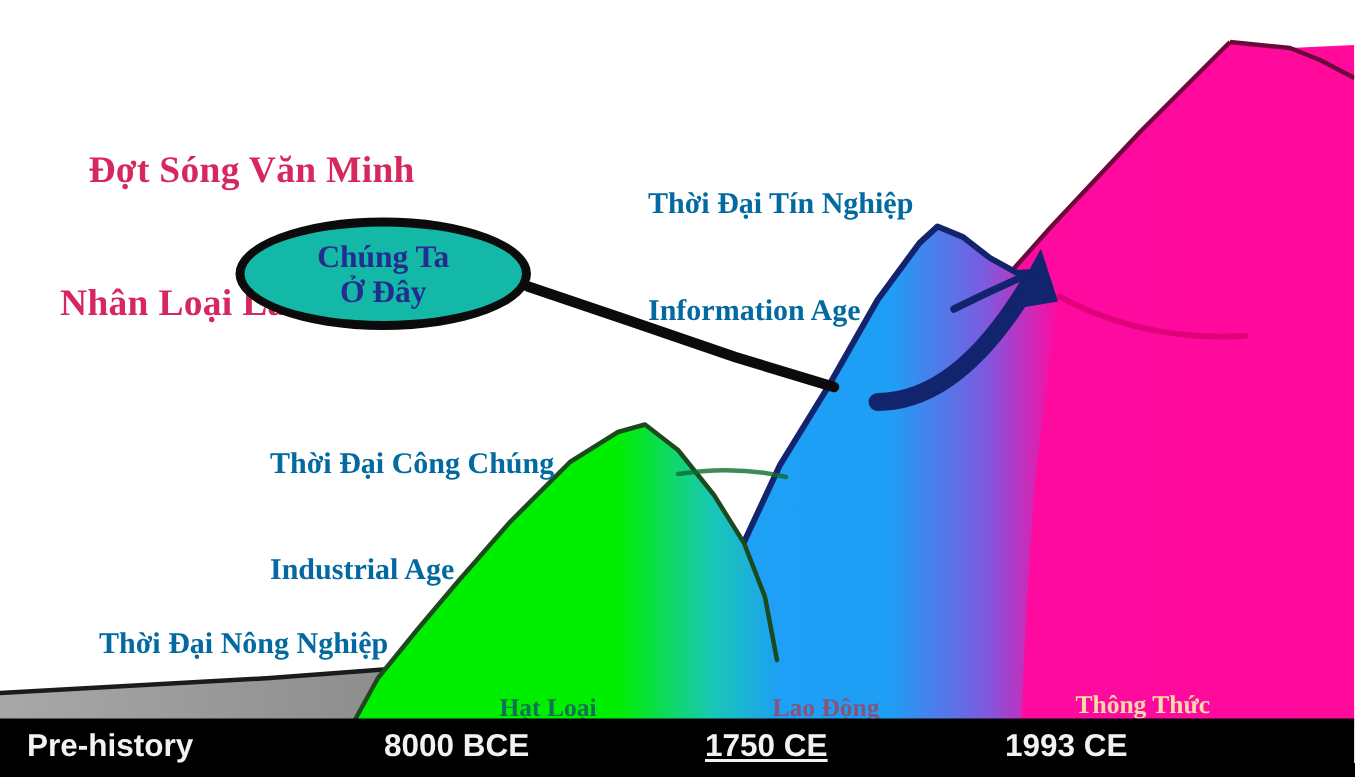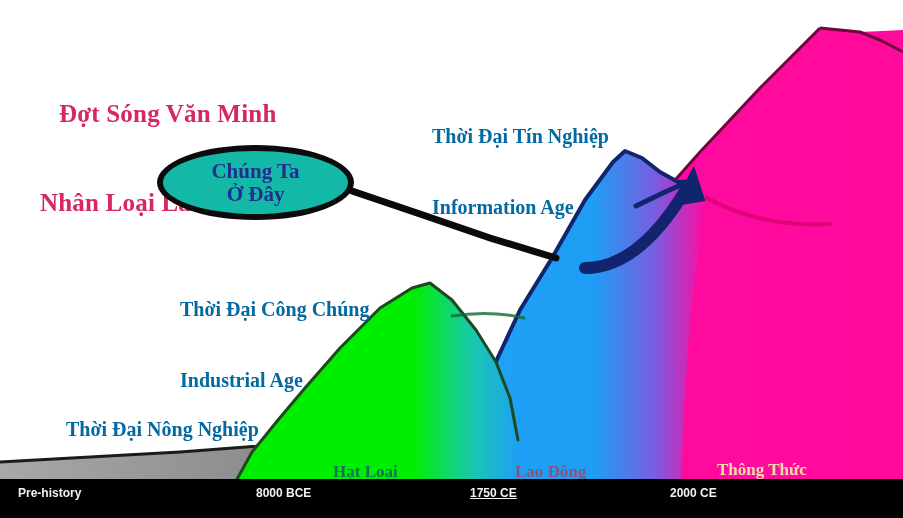--- a/index.html
+++ b/index.html
@@ -44,21 +44,21 @@
     line-height:1.12;font-family:"Liberation Serif",serif;white-space:pre;
   }
   .inner-green{left:333px;top:424px;color:#145c66;opacity:.85;}
   .inner-blue{left:515px;top:424px;color:#b0384e;opacity:.72;}
   .inner-pink{left:717px;top:422px;color:#f4e7a8;opacity:.95;}
 
   #timeline{
     position:absolute;left:0;top:479px;width:903px;height:39px;background:#000000;
   }
   .tick{
-    position:absolute;top:7px;color:#f2f2f2;font-size:12px;font-weight:bold;
+    position:absolute;top:7px;color:#f2f2f2;font-size:21px;font-weight:bold;
     font-family:"Liberation Sans",sans-serif;white-space:pre;
   }
   .t0{left:18px;}
   .t1{left:256px;}
   .t2{left:470px;text-decoration:underline;}
   .t3{left:670px;}
 </style>
 </head>
 <body>
 
@@ -169,16 +169,16 @@
 
   <div class="inner-lbl inner-pink">
     <div>Thông Thức</div>
     <div>Thông Toán</div>
   </div>
 
   <div id="timeline">
     <span class="tick t0">Pre-history</span>
     <span class="tick t1">8000 BCE</span>
     <span class="tick t2">1750 CE</span>
-    <span class="tick t3">2000 CE</span>
+    <span class="tick t3">1993 CE</span>
   </div>
 
 </div>
 
 </body></html>

